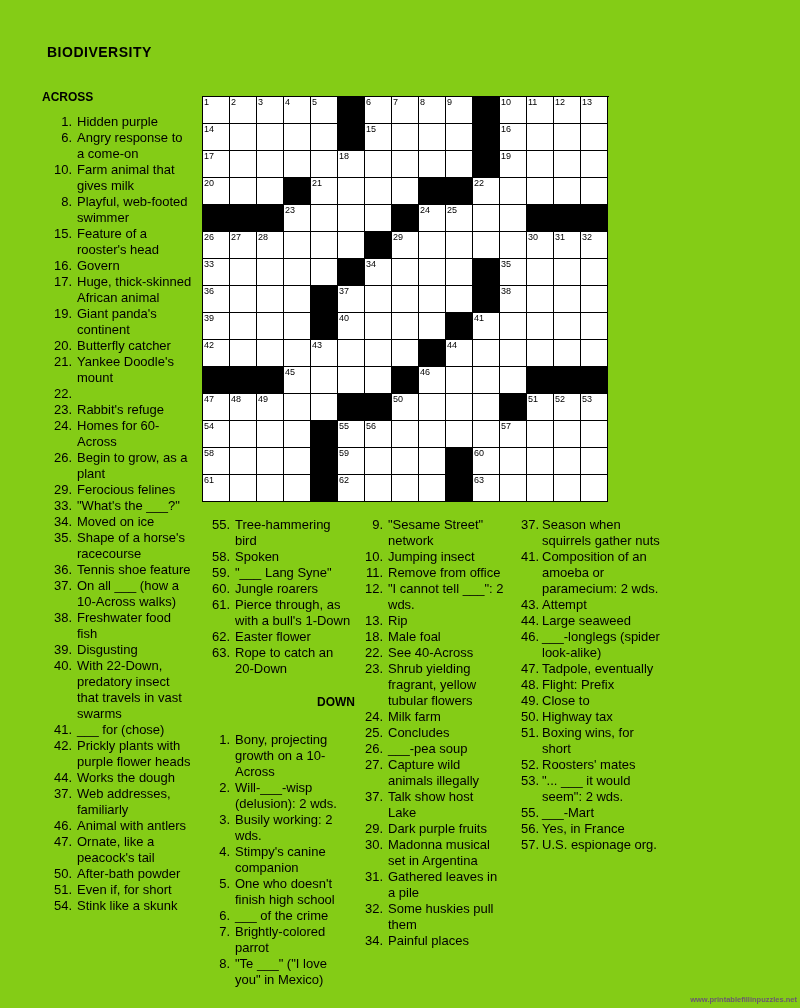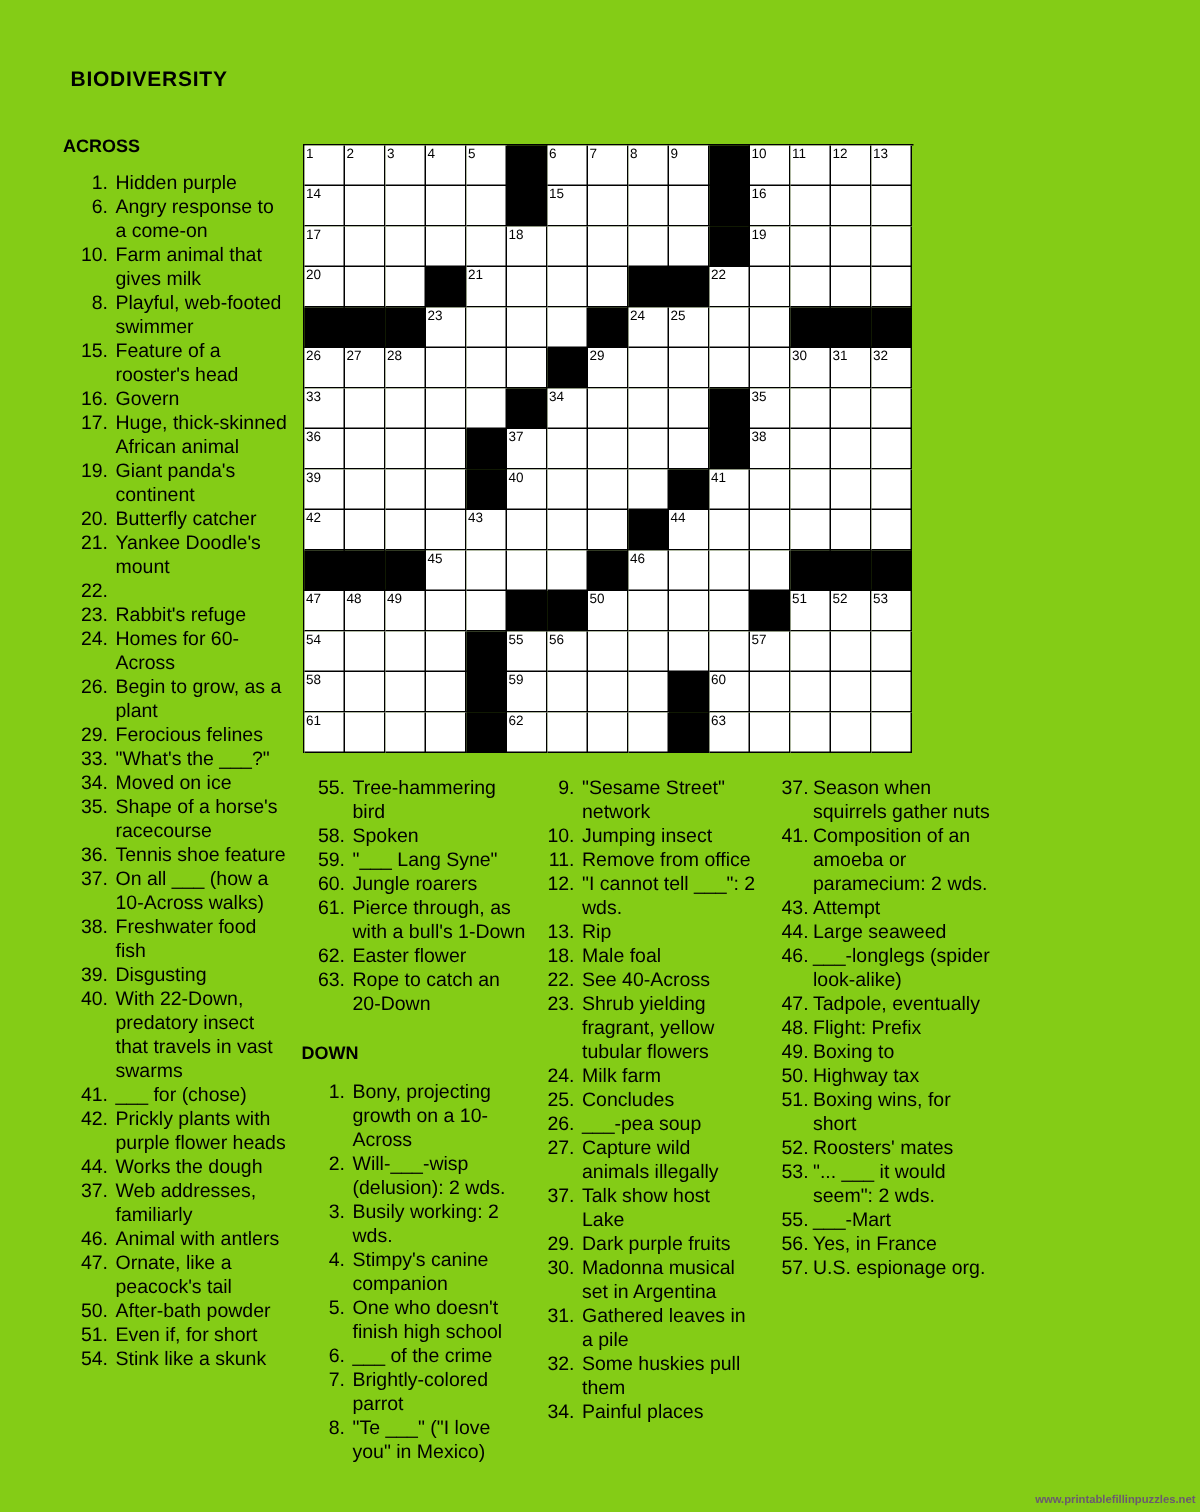--- a/index.html
+++ b/index.html
@@ -41,21 +41,21 @@
   .cluecol { position:absolute; font-size:13px; line-height:16px; }
   .col1 { left:44px;  top:88px;  width:148px; }
   .col2 { left:205px; top:517px; width:150px; }
   .col3 { left:363px; top:517px; width:141px; }
   .col4 { left:521px; top:517px; width:140px; }
   .hdr {
     font-size:12px; font-weight:bold; line-height:18px;
     margin-bottom:8px;
   }
   .col1 .hdr { margin-left:-2px; }
-  .hdr.down-hdr { margin-top:16px; margin-bottom:9px; margin-left:-4px; }
+  .hdr.down-hdr { margin-top:16px; margin-bottom:21px; margin-left:-4px;text-align:right; }
   .clue { display:flex; }
   .cnum { text-align:right; padding-right:5px; flex:none; }
   .col1 .cnum { width:33px; }
   .col2 .cnum { width:30px; }
   .col3 .cnum { width:25px; }
   .col4 .cnum { width:21px; }
   .ctext { flex:1; }
   
   .watermark {
     position:absolute; right:3px; bottom:4px;
@@ -727,21 +727,21 @@
         <div class="clue">
           <span class="cnum">47.</span>
           <span class="ctext">Tadpole, eventually</span>
         </div>
         <div class="clue">
           <span class="cnum">48.</span>
           <span class="ctext">Flight: Prefix</span>
         </div>
         <div class="clue">
           <span class="cnum">49.</span>
-          <span class="ctext">Boxing to</span>
+          <span class="ctext">Close to</span>
         </div>
         <div class="clue">
           <span class="cnum">50.</span>
           <span class="ctext">Highway tax</span>
         </div>
         <div class="clue">
           <span class="cnum">51.</span>
           <span class="ctext">Boxing wins, for short</span>
         </div>
         <div class="clue">

